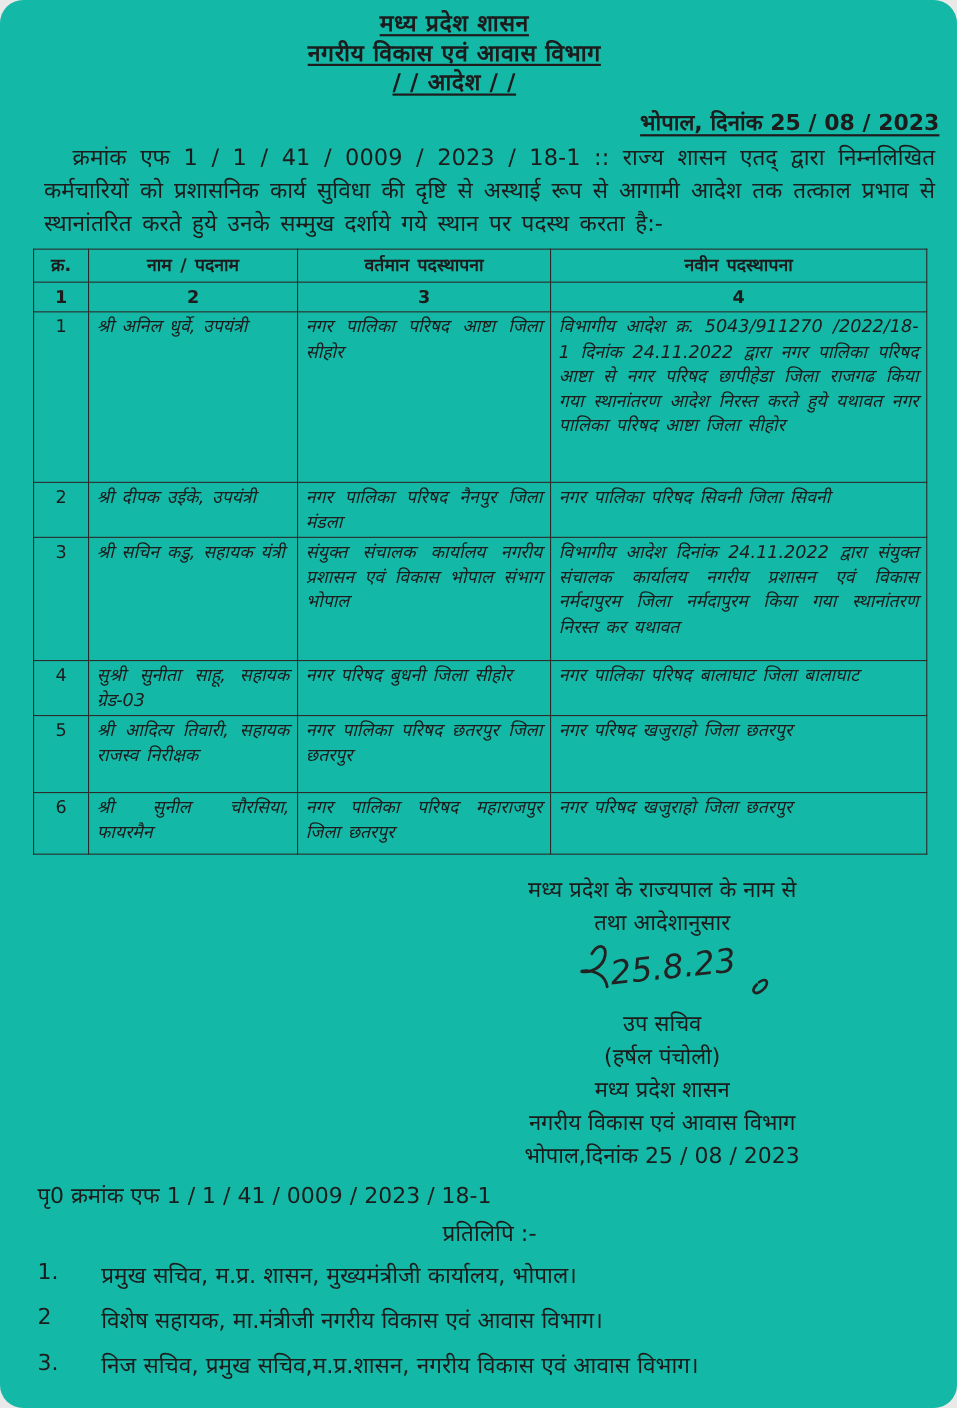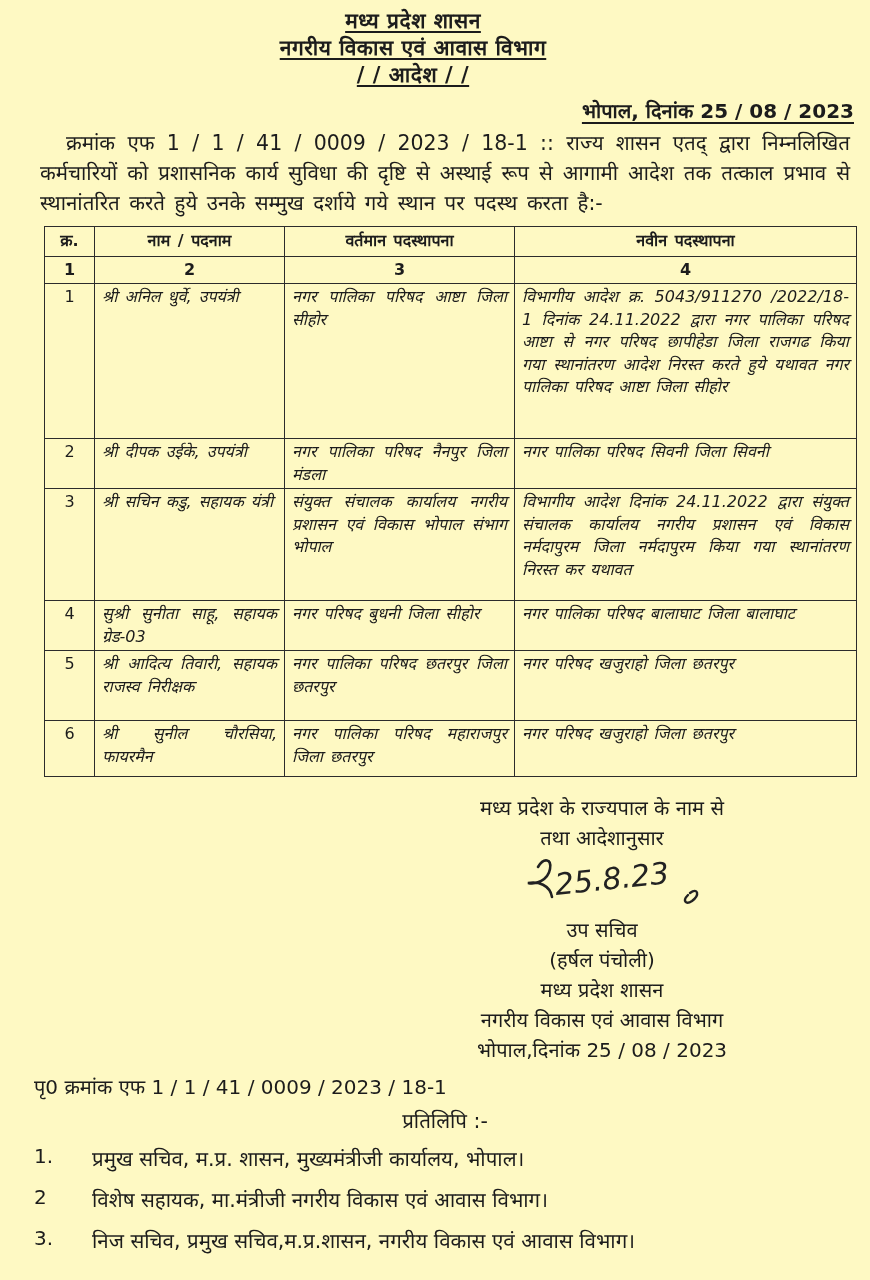--- a/index.html
+++ b/index.html
@@ -3,24 +3,25 @@
 <meta charset="utf-8">
 <style>
   * { margin: 0; padding: 0; box-sizing: border-box; }
   html, body { width: 870px; background: #e9e9e9; }
   body { font-family: "DejaVu Sans", "Liberation Sans", sans-serif; }
   .page {
     position: relative;
     width: 870px;
     height: 1280px;
     margin: 0 auto;
-    background: #fef9c3;
+    background: #14b8a6;
     color: #1c1c1c;
     overflow: hidden;
     padding: 6px 14px 0 30px;
+    border-radius: 21px;
   }
   
   .doc-header { text-align: center; margin-right: 60px; padding-top: 2px; }
   .doc-header .h-line {
     font-size: 21px; font-weight: bold; line-height: 27px;
     letter-spacing: 0.5px;
   }
   .h-underline { text-decoration: underline; text-underline-offset: 3px; }
   .date-line {
     text-align: right;
@@ -32,21 +33,20 @@
   .intro {
     font-size: 20.5px; font-weight: 500; line-height: 30px;
     text-align: justify;
     text-indent: 26px;
     margin: 4px 6px 8px 10px;
     word-spacing: 3px;
   }
   
   table.order-table {
     border-collapse: collapse;
-    margin-left: 14px;
     width: 812px;
     table-layout: fixed;
   }
   table.order-table th, table.order-table td {
     border: 1.6px solid #2c2c2c;
     vertical-align: top;
     font-size: 16px;
     line-height: 22.5px;
     padding: 2px 7px 2px 7px;
     word-spacing: 2px;

